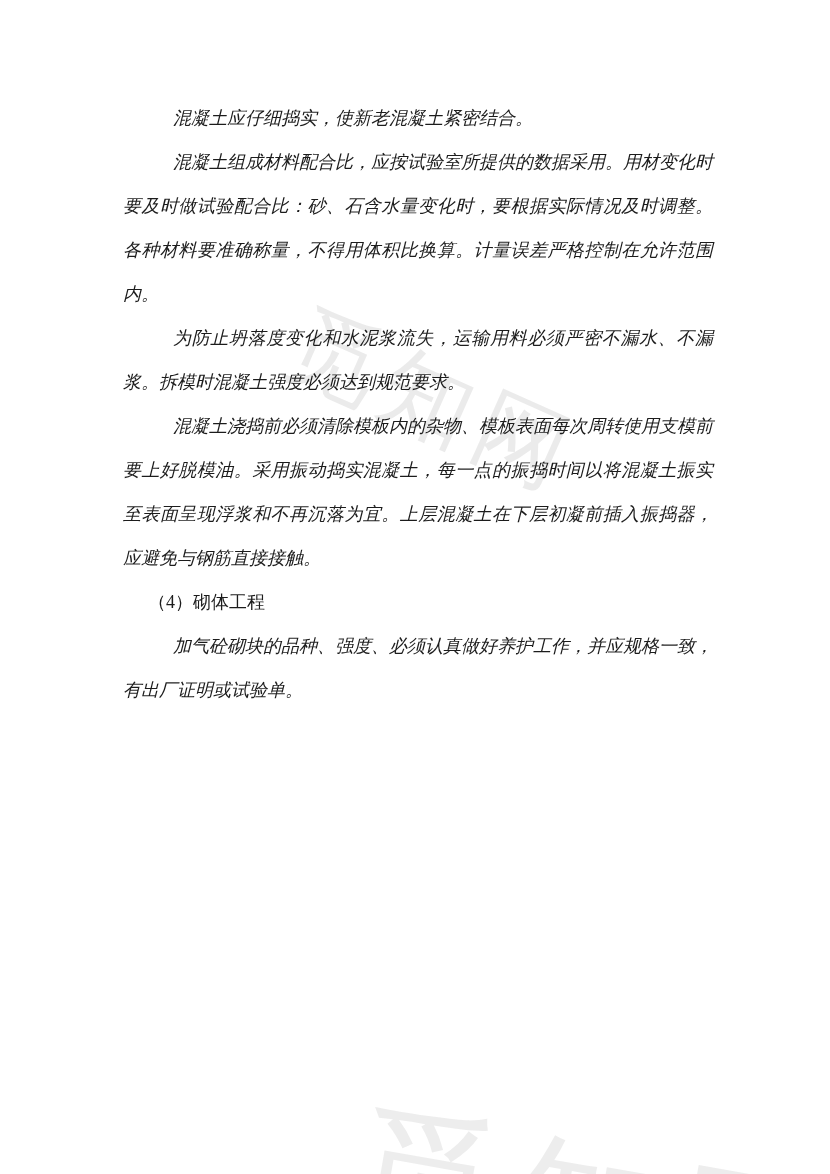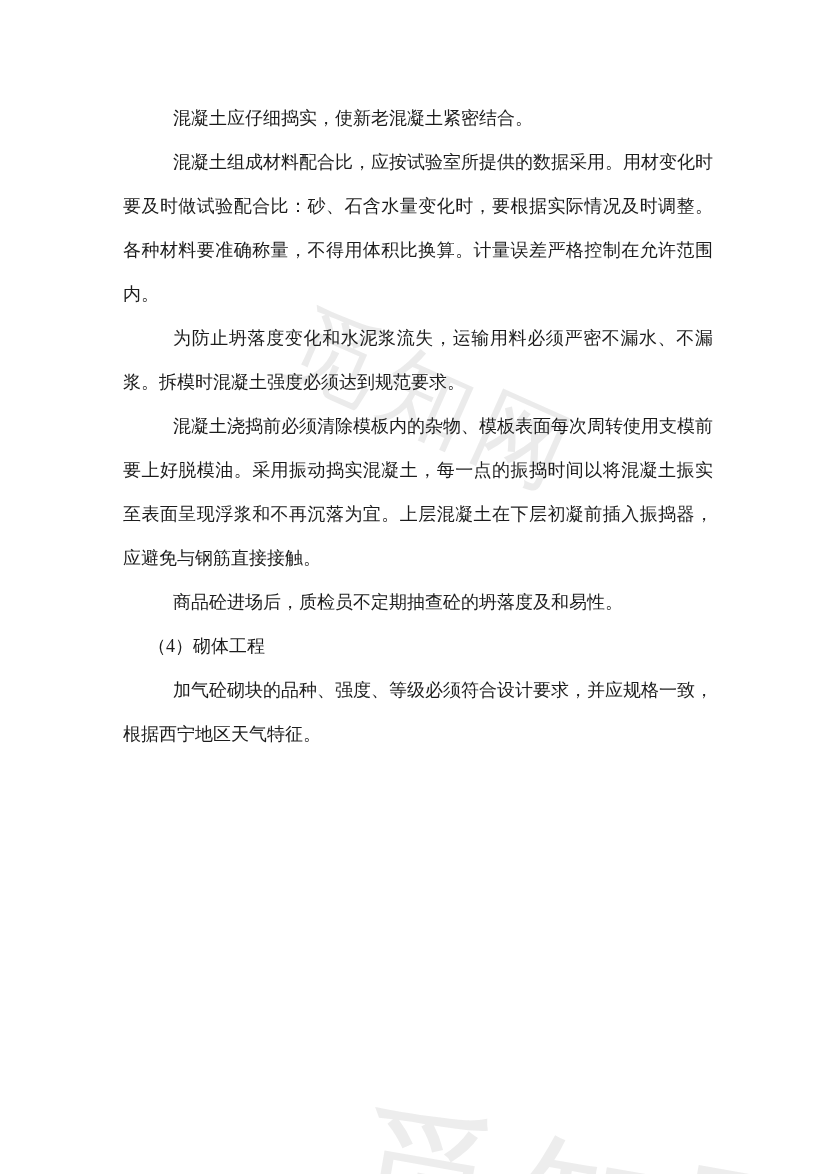--- a/index.html
+++ b/index.html
@@ -22,20 +22,21 @@
       width: 590px;
       color: #1c1c1c;
       font-size: 18px;
       line-height: 44px;
       text-align: justify;
       z-index: 1;
     }
     p.body-para {
       margin: 0;
       text-indent: 50px;
+      font-style: italic;
     }
     p.section-para {
       margin: 0;
       text-indent: 25px;
     }
     .watermark {
       position: absolute;
       z-index: 0;
       color: rgba(110, 110, 110, 0.14);
       font-family: "Liberation Sans", "DejaVu Sans", sans-serif;
@@ -68,18 +69,17 @@
 
   <div class="watermark wm-mid">觅知网</div>
 
   <div class="watermark wm-bottom">觅知网</div>
 
   <div class="content">
     <p class="body-para">混凝土应仔细捣实，使新老混凝土紧密结合。</p>
     <p class="body-para">混凝土组成材料配合比，应按试验室所提供的数据采用。用材变化时要及时做试验配合比：砂、石含水量变化时，要根据实际情况及时调整。各种材料要准确称量，不得用体积比换算。计量误差严格控制在允许范围内。</p>
     <p class="body-para">为防止坍落度变化和水泥浆流失，运输用料必须严密不漏水、不漏浆。拆模时混凝土强度必须达到规范要求。</p>
     <p class="body-para">混凝土浇捣前必须清除模板内的杂物、模板表面每次周转使用支模前要上好脱模油。采用振动捣实混凝土，每一点的振捣时间以将混凝土振实至表面呈现浮浆和不再沉落为宜。上层混凝土在下层初凝前插入振捣器，应避免与钢筋直接接触。</p>
-    <p class="body-para">商品砼进场后，质检员不定期抽查砼的坍落度及和易性。</p>
     <p class="section-para">（4）砌体工程</p>
-    <p class="body-para">加气砼砌块的品种、强度、等级必须符合设计要求，并应规格一致，根据西宁地区天气特征。</p>
+    <p class="body-para">加气砼砌块的品种、强度、必须认真做好养护工作，并应规格一致，有出厂证明或试验单。</p>
   </div>
 
 </div>
 
 </body></html>

